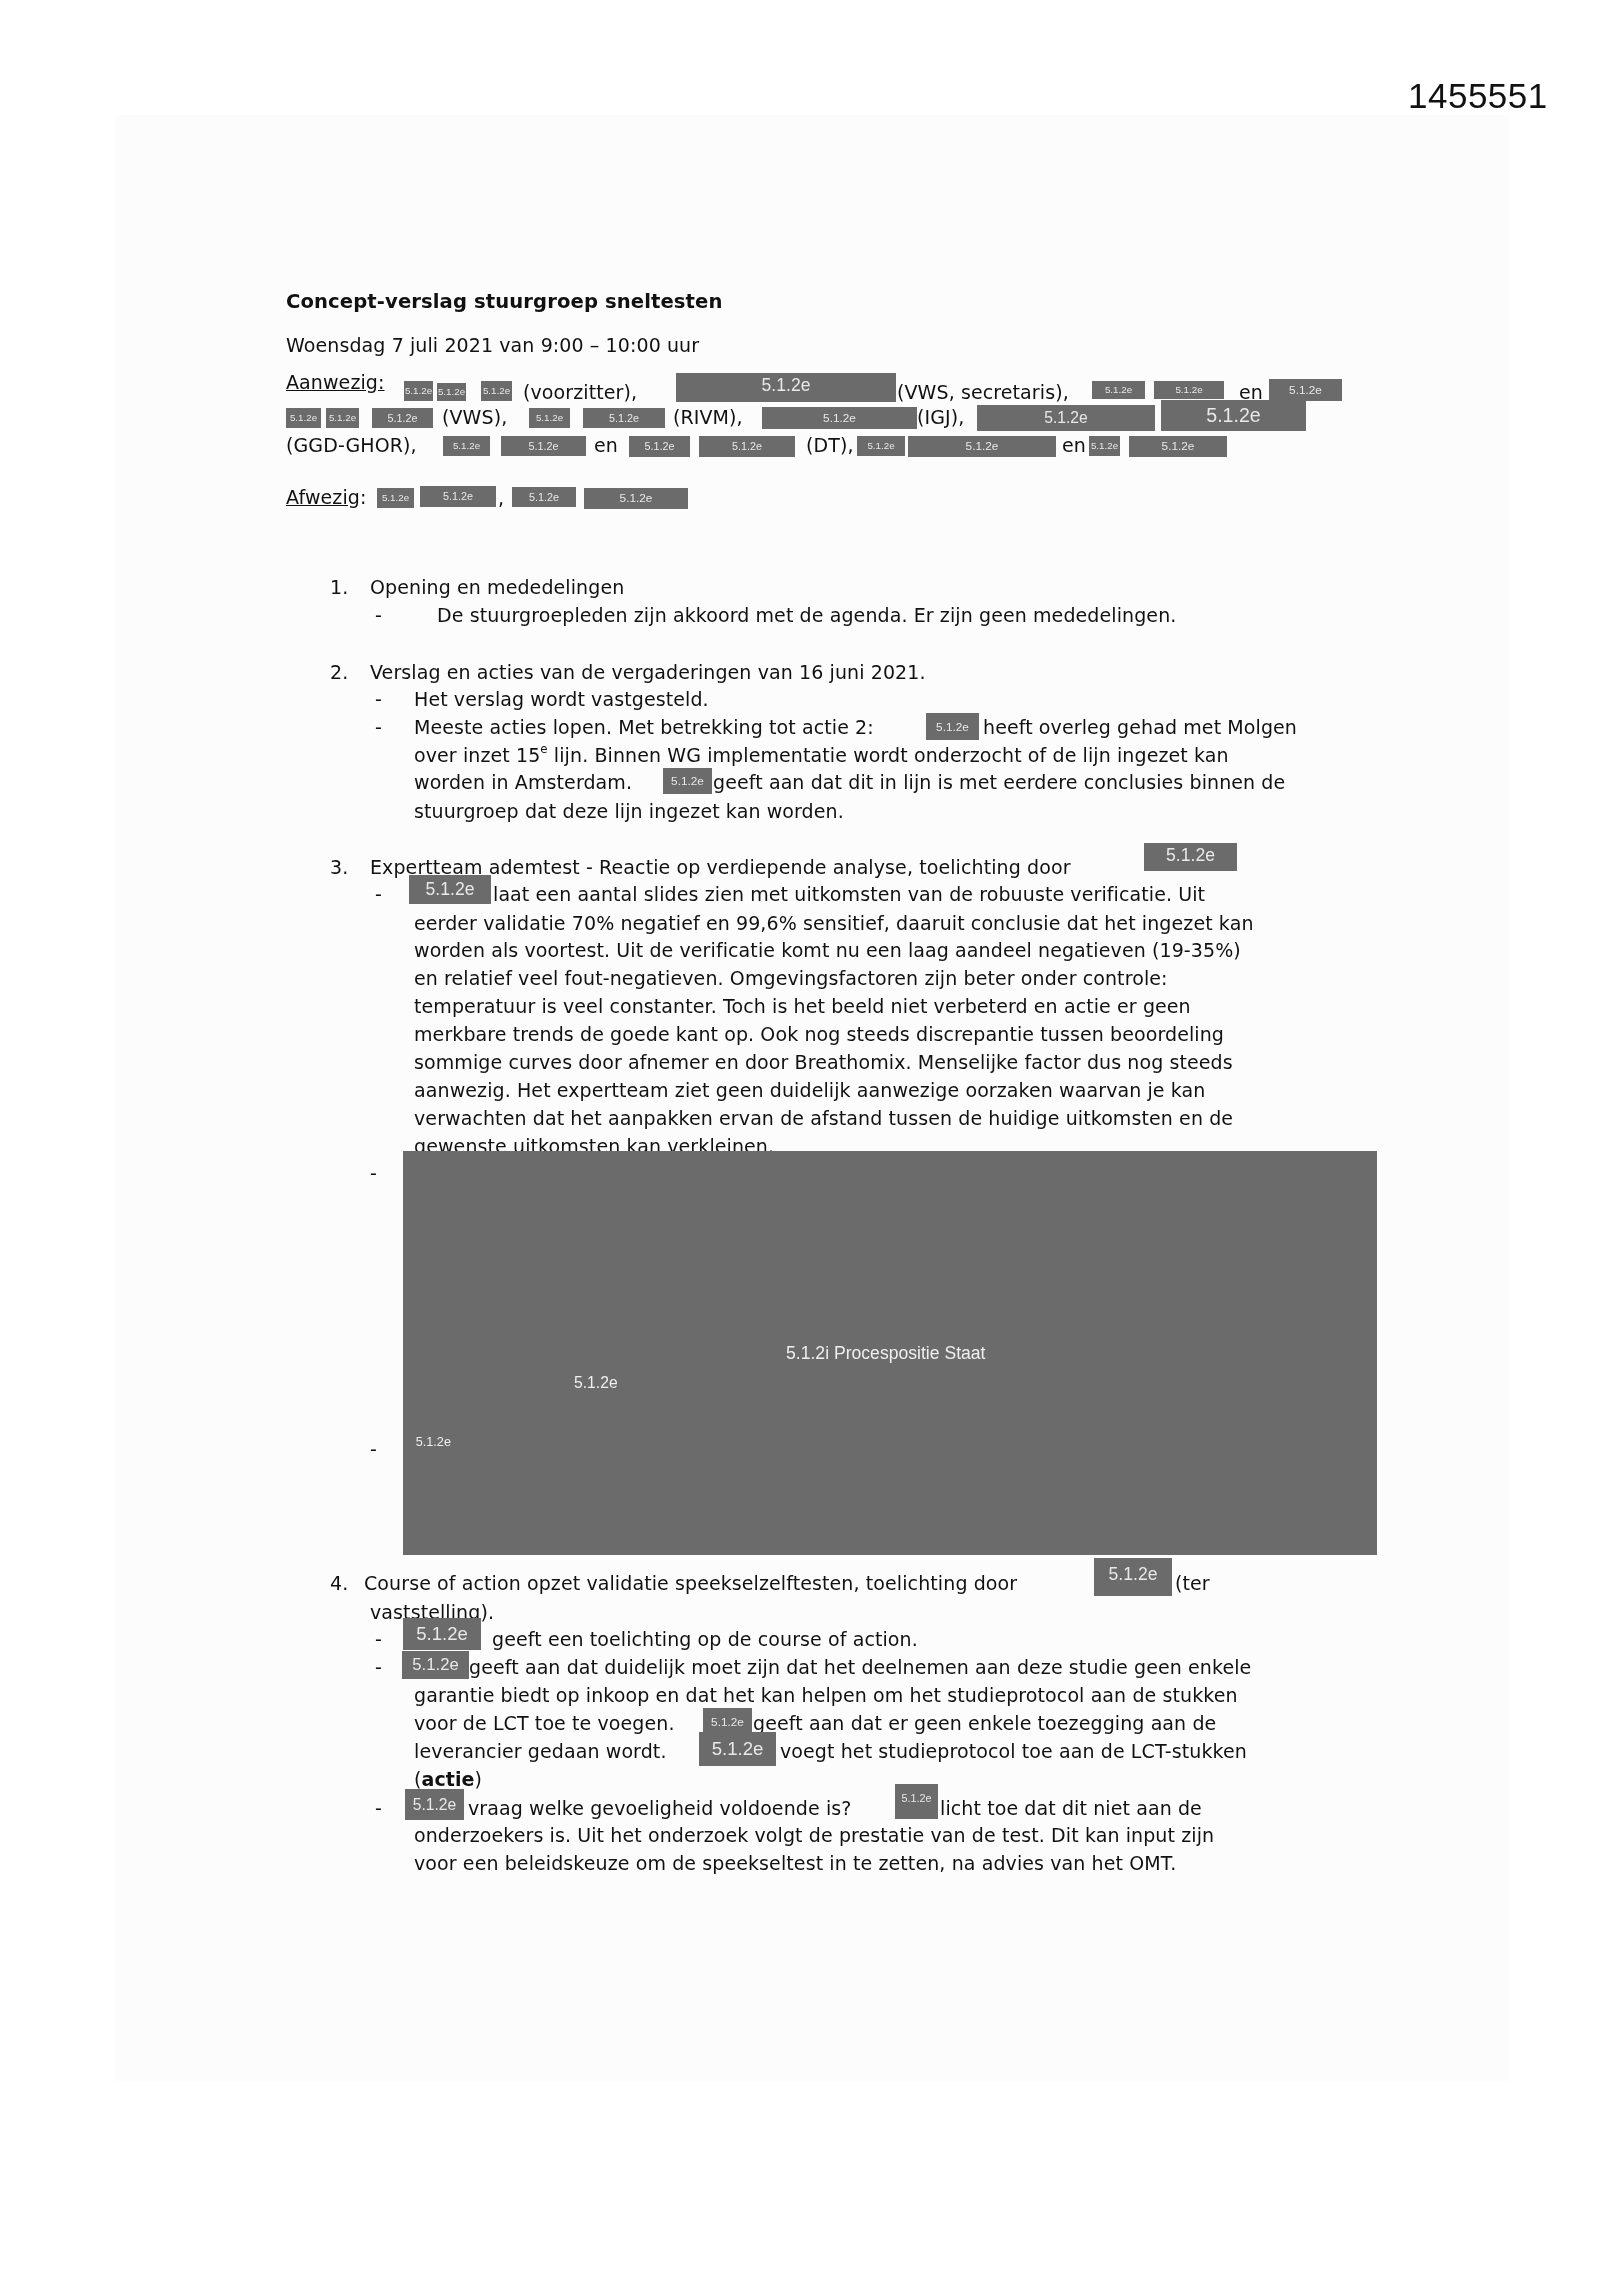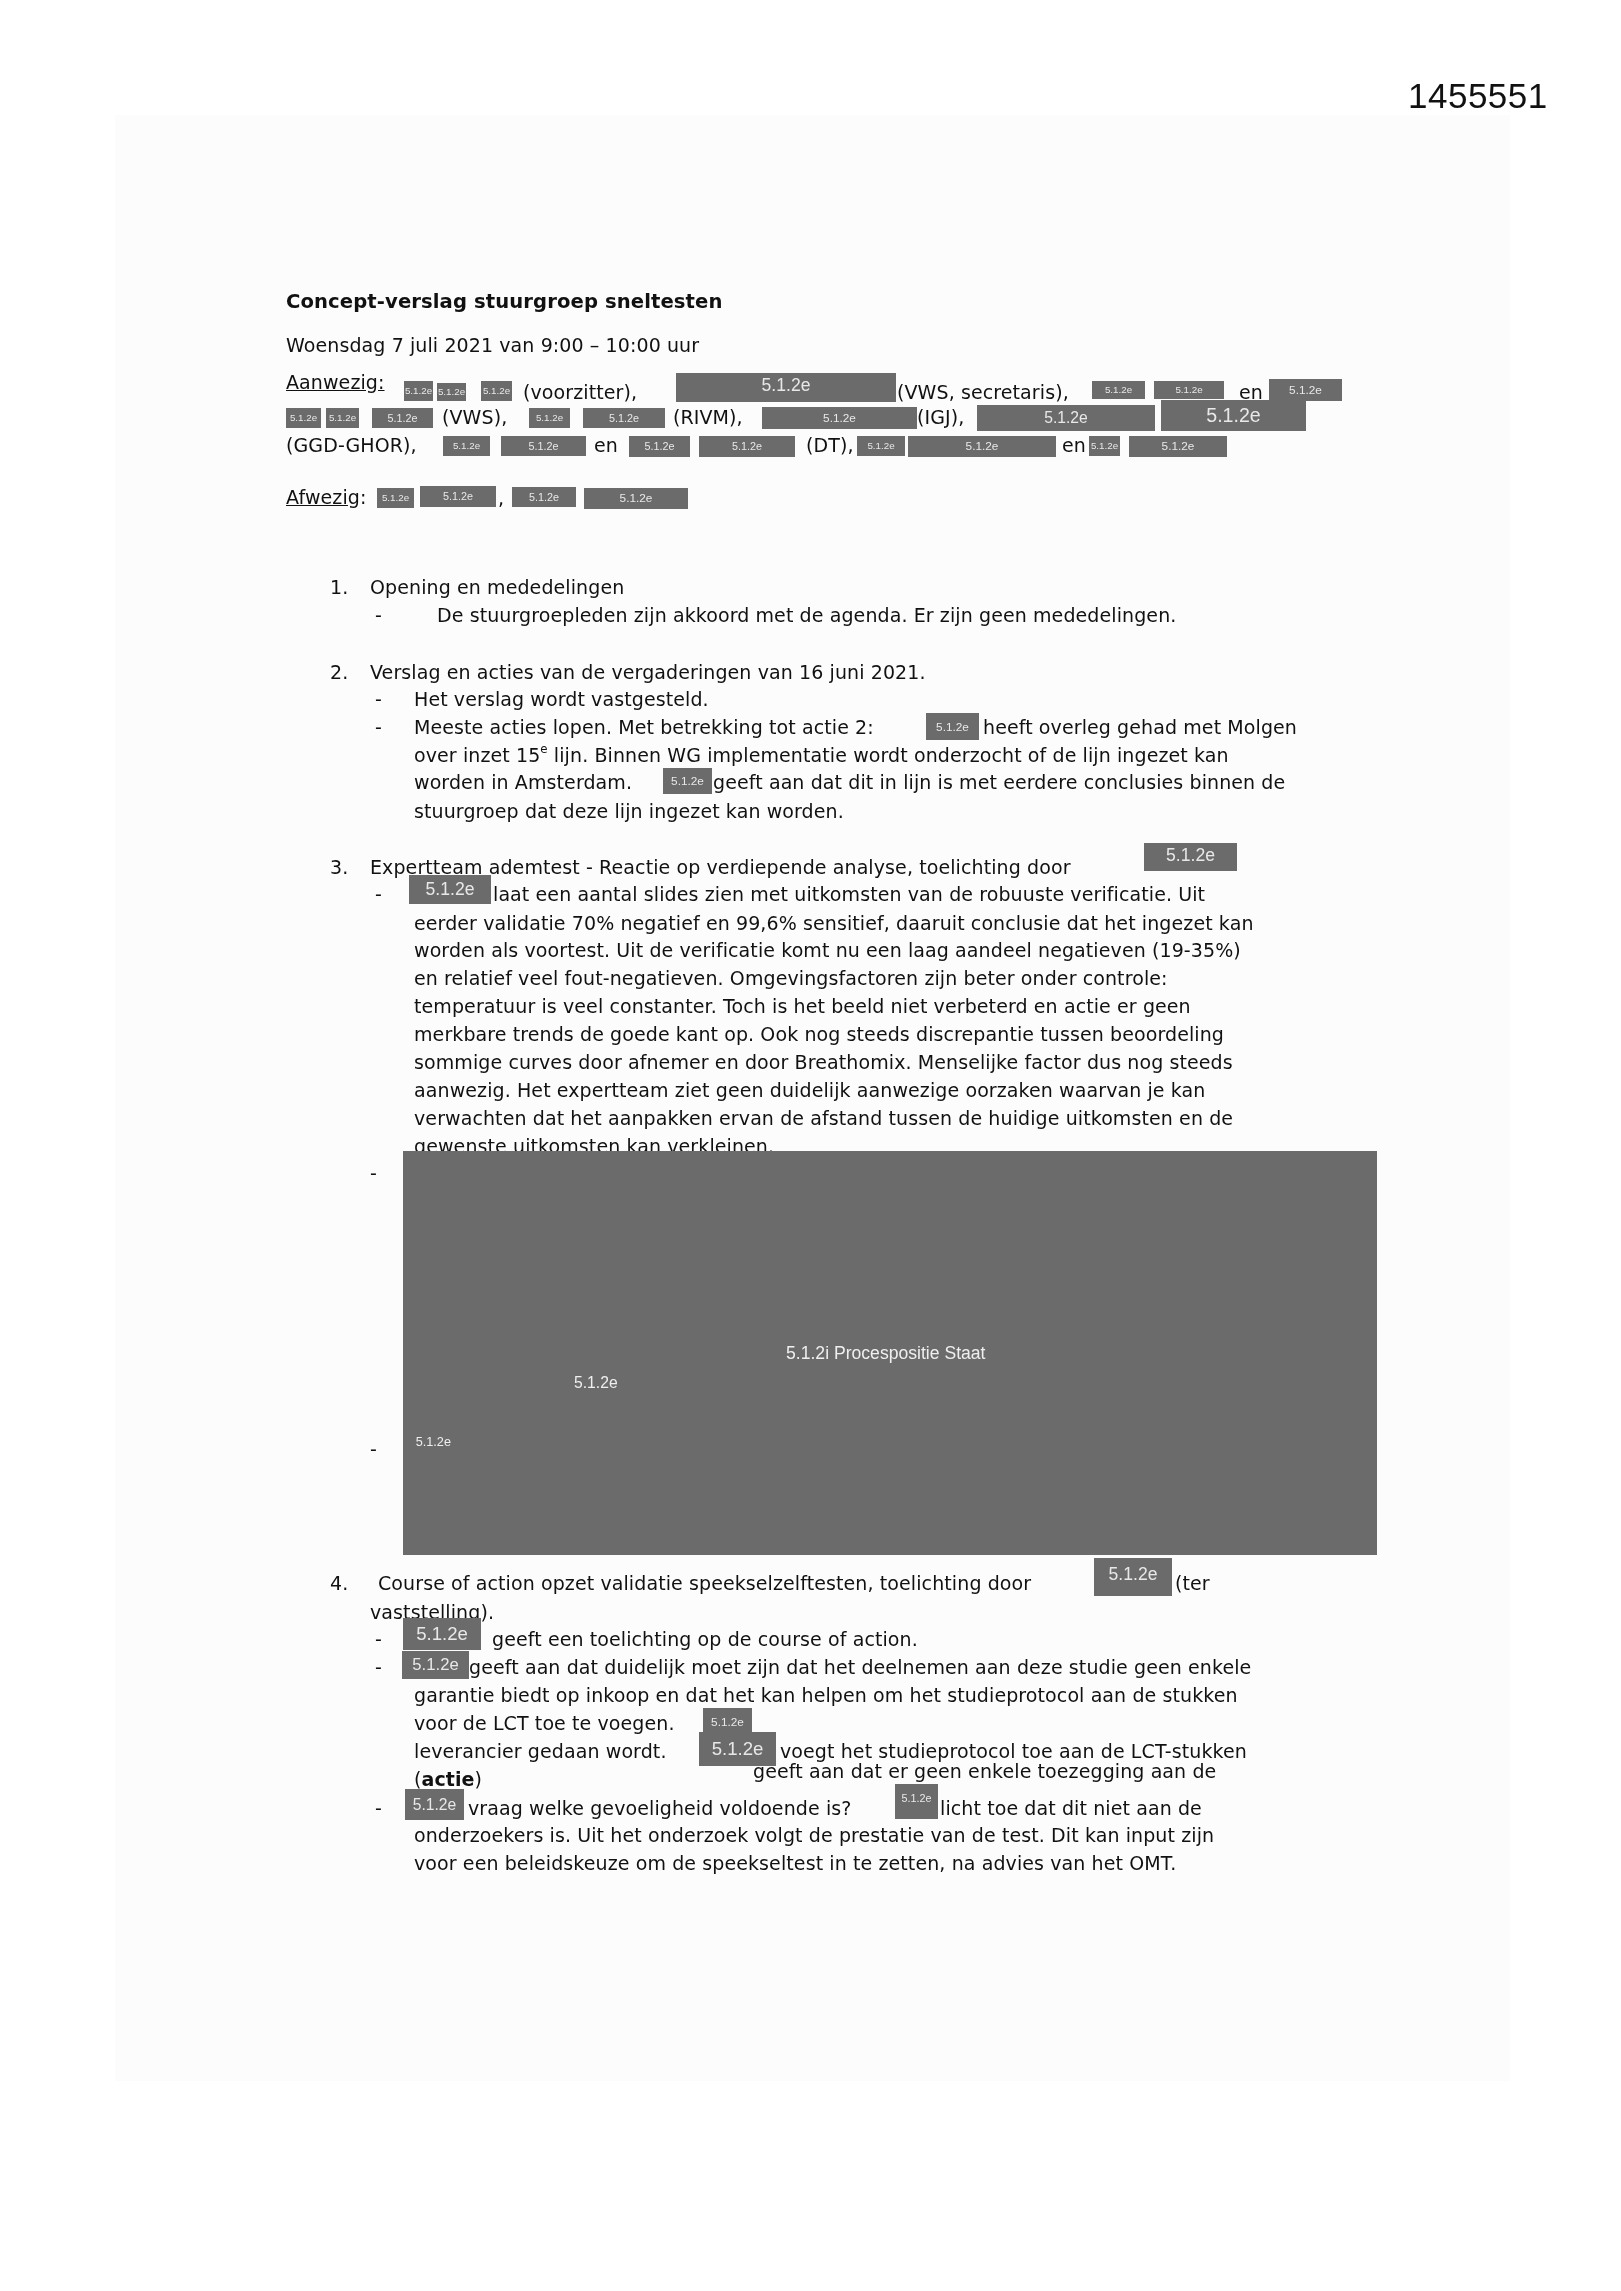--- a/index.html
+++ b/index.html
@@ -109,36 +109,36 @@
 
 <div class="ln" style="left:370px;top:1162px;">-</div>
 <div class="bigblock">
   <span style="left:383px;top:192px;font-size:17.6px;">5.1.2i Procespositie Staat</span>
   <span style="left:171px;top:223px;font-size:15.7px;">5.1.2e</span>
   <span style="left:12.7px;top:284px;font-size:12.7px;">5.1.2e</span>
 </div>
 <div class="ln" style="left:370px;top:1438px;">-</div>
 
 <div class="ln" style="left:330px;top:1572px;">4.</div>
-<div class="ln" style="left:378px;top:1572px;">Course of action opzet validatie speekselzelftesten, toelichting door</div>
+<div class="ln" style="left:364px;top:1572px;">Course of action opzet validatie speekselzelftesten, toelichting door</div>
 <div class="r" style="left:1094px;top:1558px;width:78px;height:38px;font-size:17.6px;align-items:flex-start;padding-top:5.9px;box-sizing:border-box;">5.1.2e</div>
 <div class="ln" style="left:1175px;top:1572px;">(ter</div>
 <div class="ln" style="left:370px;top:1601px;">vaststelling).</div>
 
 <div class="ln" style="left:375px;top:1628px;">-</div>
 <div class="r" style="left:403px;top:1618px;width:78px;height:32px;font-size:18.6px;">5.1.2e</div>
 <div class="ln" style="left:492px;top:1628px;">geeft een toelichting op de course of action.</div>
 
 <div class="ln" style="left:375px;top:1656px;">-</div>
 <div class="r" style="left:402px;top:1651px;width:67px;height:28px;font-size:16.7px;">5.1.2e</div>
 <div class="ln" style="left:469px;top:1656px;text-align:right;">geeft aan dat duidelijk moet zijn dat het deelnemen aan deze studie geen enkele</div>
 <div class="ln" style="left:414px;top:1684px;">garantie biedt op inkoop en dat het kan helpen om het studieprotocol aan de stukken</div>
 <div class="ln" style="left:414px;top:1712px;">voor de LCT toe te voegen.</div>
 <div class="r" style="left:703px;top:1708px;width:49px;height:28px;font-size:11.8px;">5.1.2e</div>
-<div class="ln" style="left:753px;top:1712px;margin-top:48px;">geeft aan dat er geen enkele toezegging aan de</div>
+<div class="ln" style="left:753px;top:1712px;">geeft aan dat er geen enkele toezegging aan de</div>
 <div class="ln" style="left:414px;top:1740px;">leverancier gedaan wordt.</div>
 <div class="r" style="left:699px;top:1732px;width:77px;height:34px;font-size:18.6px;">5.1.2e</div>
 <div class="ln" style="left:780px;top:1740px;">voegt het studieprotocol toe aan de LCT-stukken</div>
 <div class="ln" style="left:414px;top:1768px;"><span>(</span><span class="bold">actie</span><span>)</span></div>
 
 <div class="ln" style="left:375px;top:1797px;">-</div>
 <div class="r" style="left:405px;top:1789px;width:59px;height:31px;font-size:15.7px;">5.1.2e</div>
 <div class="ln" style="left:468px;top:1797px;">vraag welke gevoeligheid voldoende is?</div>
 <div class="r" style="left:895px;top:1784px;width:43px;height:35px;font-size:10.8px;align-items:flex-start;padding-top:7.8px;box-sizing:border-box;">5.1.2e</div>
 <div class="ln" style="left:940px;top:1797px;">licht toe dat dit niet aan de</div>

